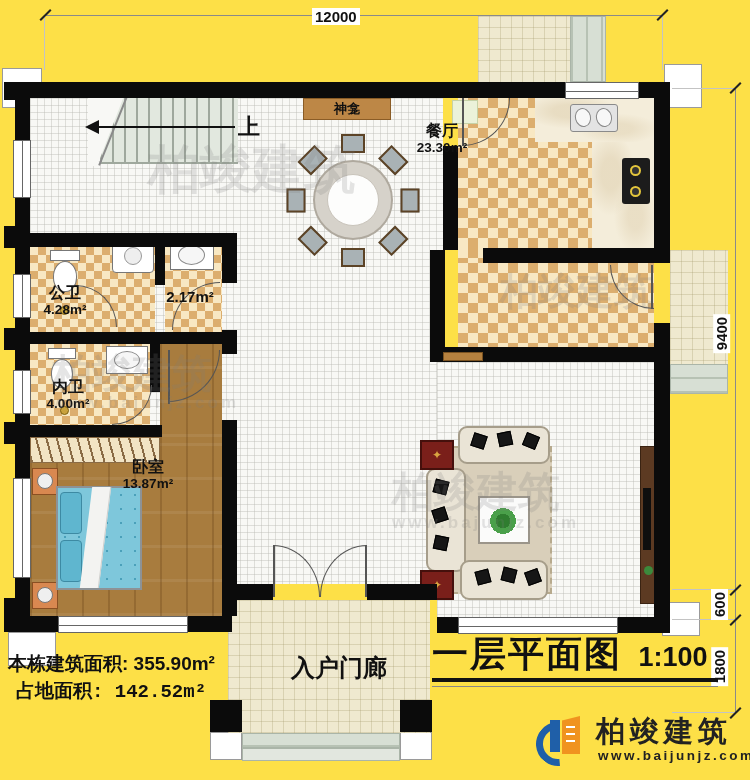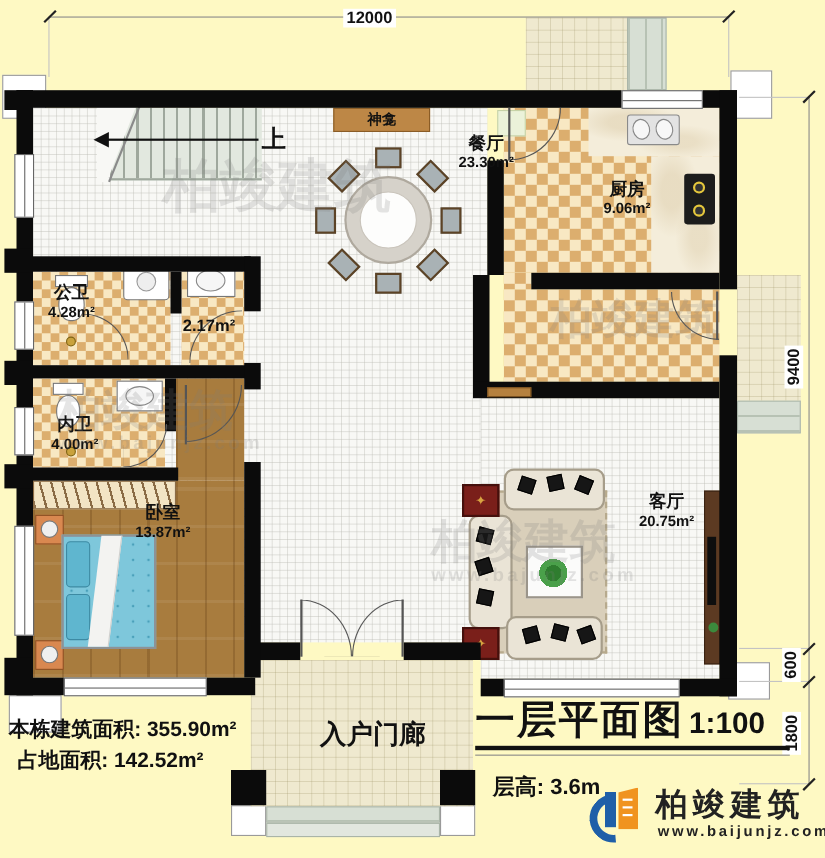--- a/index.html
+++ b/index.html
@@ -1,16 +1,16 @@
 <!DOCTYPE html>
 <html><head>
 <meta charset="utf-8">
 <style>
   html,body{margin:0;padding:0;background:#fff;}
-  #canvas{position:relative;width:750px;height:780px;background:#fef9c3;overflow:hidden;
+  #canvas{position:relative;width:750px;height:780px;background:#fde047;overflow:hidden;
           font-family:"Liberation Sans","DejaVu Sans",sans-serif;color:#111;}
   .abs{position:absolute;}
   .wall{position:absolute;background:#0b0b0b;z-index:30;}
   .win{position:absolute;background:#fff;border:1px solid #666;z-index:35;box-sizing:border-box;}
   .win.h::before{content:"";position:absolute;left:0;right:0;top:50%;border-top:1px solid #666;}
   .win.v::before{content:"";position:absolute;top:0;bottom:0;left:50%;border-left:1px solid #666;}
   .sill{position:absolute;background:#fff;border:1px solid #9a9a9a;z-index:2;box-sizing:border-box;}
   .tile-white{position:absolute;background-color:#f8f8f5;z-index:5;
     background-image:linear-gradient(rgba(190,190,182,.45) 1px,transparent 1px),
                      linear-gradient(90deg,rgba(190,190,182,.45) 1px,transparent 1px);
@@ -228,46 +228,38 @@
   </div>
   <div class="abs" style="left:478px;top:496px;width:52px;height:48px;z-index:13;background:#fbfbfa;border:2px solid #9b958a;box-sizing:border-box;"></div>
   <div class="abs" style="left:490px;top:508px;width:26px;height:26px;z-index:14;background:radial-gradient(circle,#2f7d2f 0 40%,#4aa04a 40% 70%,transparent 70%);"></div>
   <div class="abs" style="left:420px;top:440px;width:34px;height:30px;z-index:12;background:#7a1f1a;border:2px solid #45100c;box-sizing:border-box;color:#d9a441;font-size:12px;line-height:26px;text-align:center;">✦</div>
   <div class="abs" style="left:420px;top:570px;width:34px;height:30px;z-index:12;background:#7a1f1a;border:2px solid #45100c;box-sizing:border-box;color:#d9a441;font-size:12px;line-height:26px;text-align:center;">✦</div>
   <div class="abs" style="left:640px;top:446px;width:15px;height:158px;z-index:12;background:#5c3a22;border:1px solid #3a2312;box-sizing:border-box;"></div>
   <div class="abs" style="left:643px;top:488px;width:8px;height:62px;z-index:13;background:#0e0e0e;"></div>
   <div class="abs" style="left:644px;top:566px;width:9px;height:9px;z-index:13;background:#3c8a3c;border-radius:50%;"></div>
   <div class="abs" style="left:443px;top:352px;width:40px;height:9px;z-index:31;background:#b5813f;border:1px solid #7a5220;box-sizing:border-box;"></div>
 
-  <div class="rlabel" style="left:13px;top:258px;width:104px;">
+  <div class="rlabel" style="left:13px;top:284px;width:104px;">
     <div class="rname">公卫</div>
     <div class="rarea">4.28m²</div>
   </div>
   <div class="rlabel" style="left:138px;top:288px;width:104px;">
     <div class="rarea" style="font-size:15px;">2.17m²</div>
   </div>
   <div class="rlabel" style="left:16px;top:378px;width:104px;">
     <div class="rname">内卫</div>
     <div class="rarea">4.00m²</div>
   </div>
   <div class="rlabel" style="left:96px;top:458px;width:104px;">
     <div class="rname">卧室</div>
     <div class="rarea">13.87m²</div>
   </div>
   <div class="rlabel" style="left:390px;top:122px;width:104px;">
     <div class="rname">餐厅</div>
     <div class="rarea">23.30m²</div>
-  </div>
-  <div class="rlabel" style="left:518px;top:164px;width:104px;">
-    <div class="rname">厨房</div>
-    <div class="rarea">9.06m²</div>
-  </div>
-  <div class="rlabel" style="left:554px;top:448px;width:104px;">
-    <div class="rname">客厅</div>
-    <div class="rarea">20.75m²</div>
   </div>
   <div class="rlabel" style="left:237px;top:654px;width:204px;font-size:24px;">入户门廊</div>
 
   <div class="wm" style="left:148px;top:142px;font-size:52px;">
     <div>柏竣建筑</div>
   </div>
   <div class="wm" style="left:52px;top:352px;font-size:40px;">
     <div>柏竣建筑</div>
     <div class="wm-url">www.bajunjz.com</div>
   </div>
@@ -277,36 +269,32 @@
   </div>
   <div class="wm" style="left:500px;top:272px;font-size:38px;">
     <div>柏竣建筑</div>
   </div>
 
   <div class="abs" style="left:8px;top:650px;z-index:80;">
     <div class="stat-row">
       <span>本栋建筑面积:</span>
       <span>355.90m²</span>
     </div>
-    <div class="stat-row" style="padding-left:8px;">
+    <div class="stat-row" style="padding-left:8px;font-family:Liberation Mono, monospace;">
       <span>占地面积:</span>
       <span>142.52m²</span>
     </div>
   </div>
 
   <div class="abs" style="left:432px;top:630px;z-index:80;white-space:nowrap;">
     <span style="font-size:36px;font-weight:bold;letter-spacing:2px;">一层平面图</span>
-    <span style="font-size:27px;font-weight:bold;">1:100</span>
+    <span style="font-size:27px;font-weight:bold;margin-left:12px;">1:100</span>
   </div>
   <div class="abs" style="left:432px;top:678px;width:286px;height:4px;background:#111;z-index:80;"></div>
   <div class="abs" style="left:432px;top:686px;width:286px;height:1px;background:#888;z-index:80;"></div>
-  <div class="abs" style="left:448px;top:702px;z-index:80;font-size:20px;font-weight:bold;">
-    <span>层高:</span>
-    <span>3.6m</span>
-  </div>
 
   <div class="abs" style="left:536px;top:712px;width:54px;height:58px;z-index:80;">
     <div class="abs" style="left:0;top:10px;width:44px;height:44px;border:7px solid #1f5fa8;border-top-color:transparent;border-right-color:transparent;border-radius:50%;transform:rotate(40deg);box-sizing:border-box;"></div>
     <div class="abs" style="left:14px;top:8px;width:10px;height:32px;background:#1f5fa8;"></div>
     <div class="abs" style="left:26px;top:4px;width:18px;height:38px;background:#f0931f;clip-path:polygon(0 12%,100% 0,100% 100%,0 100%);"></div>
     <div class="abs" style="left:30px;top:14px;width:9px;height:2px;background:#fff;"></div>
     <div class="abs" style="left:30px;top:21px;width:9px;height:2px;background:#fff;"></div>
     <div class="abs" style="left:30px;top:28px;width:9px;height:2px;background:#fff;"></div>
   </div>
   <div class="abs" style="left:596px;top:712px;z-index:80;font-size:29px;font-weight:bold;letter-spacing:5px;color:#222;">柏竣建筑</div>

